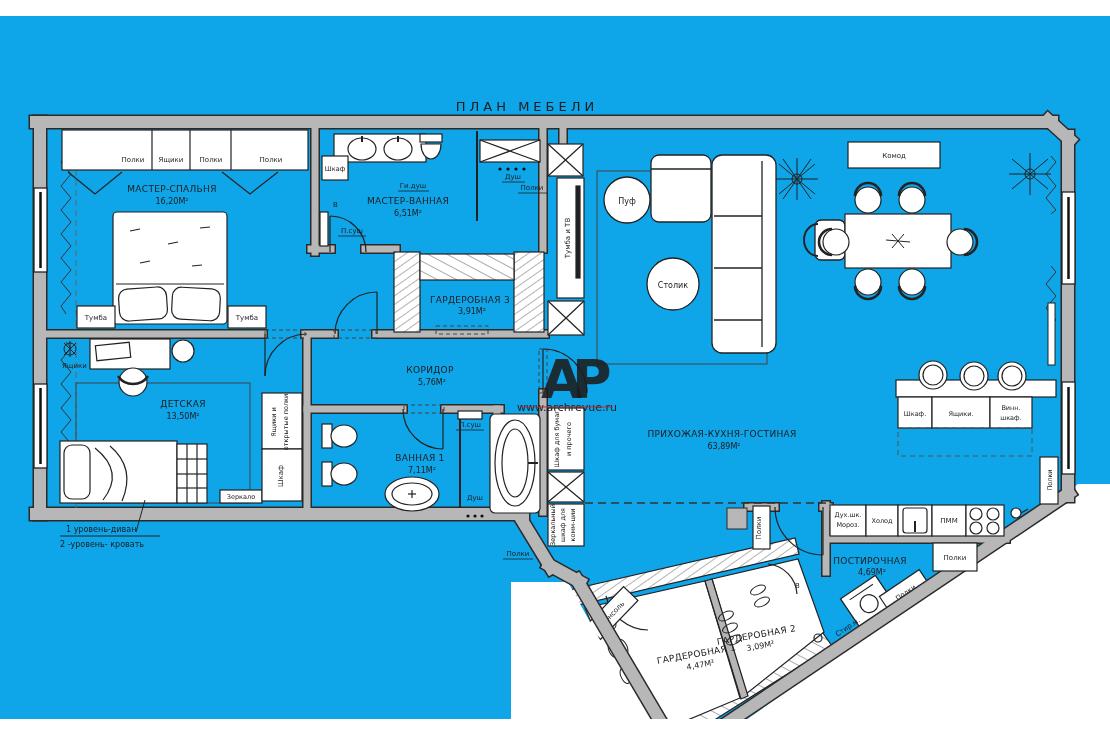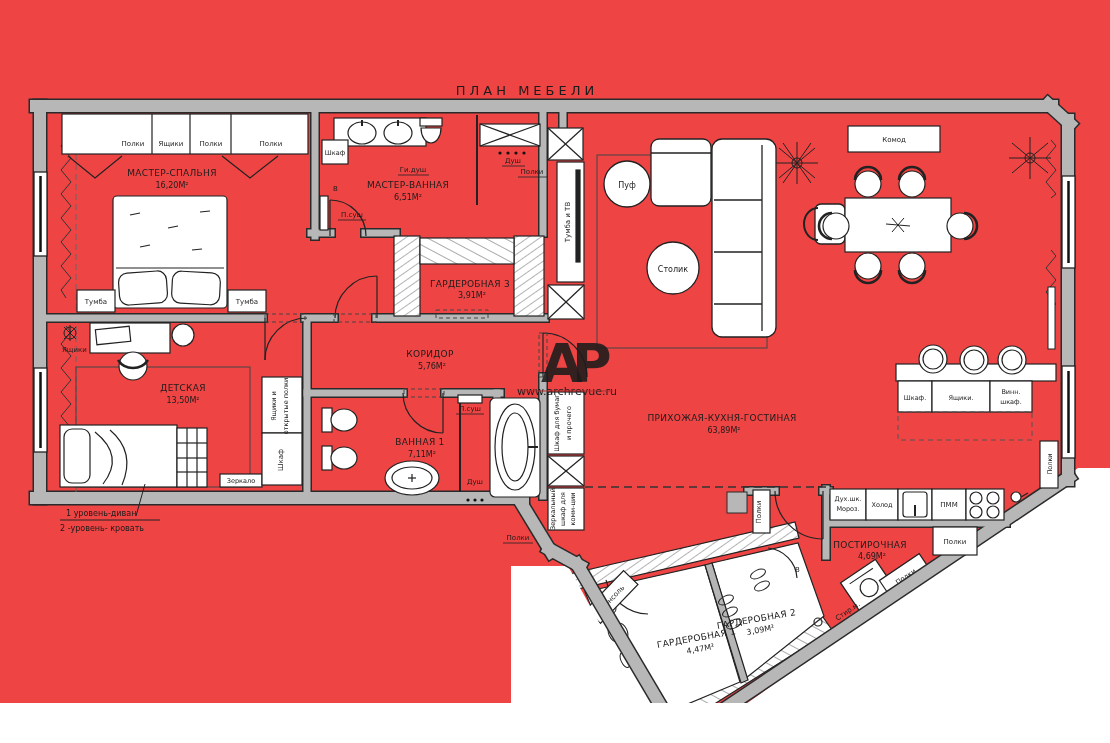--- a/index.html
+++ b/index.html
@@ -1,17 +1,17 @@
 <!DOCTYPE html>
 <html><head>
 <meta charset="utf-8">
 <style>
   html,body{margin:0;padding:0;background:#fff;}
-  .page{width:1110px;height:703px;position:relative;background:#ef4444;overflow:hidden;
-        font-family:"DejaVu Sans","Liberation Sans",sans-serif;}
+  .page{width:1110px;height:703px;position:relative;background:#0ea5e9;overflow:hidden;
+        font-family:"DejaVu Sans","Liberation Sans",sans-serif;margin-top:16px;}
   svg text{fill:#1c1c1c;font-family:"DejaVu Sans","Liberation Sans",sans-serif;}
   .rl{font-size:9px;letter-spacing:.3px;}
   .ra{font-size:8px;}
   .fl{font-size:7px;}
   .fs{font-size:6.5px;}
   .ttl{font-size:13px;letter-spacing:4px;}
 </style>
 </head>
 <body>
 

